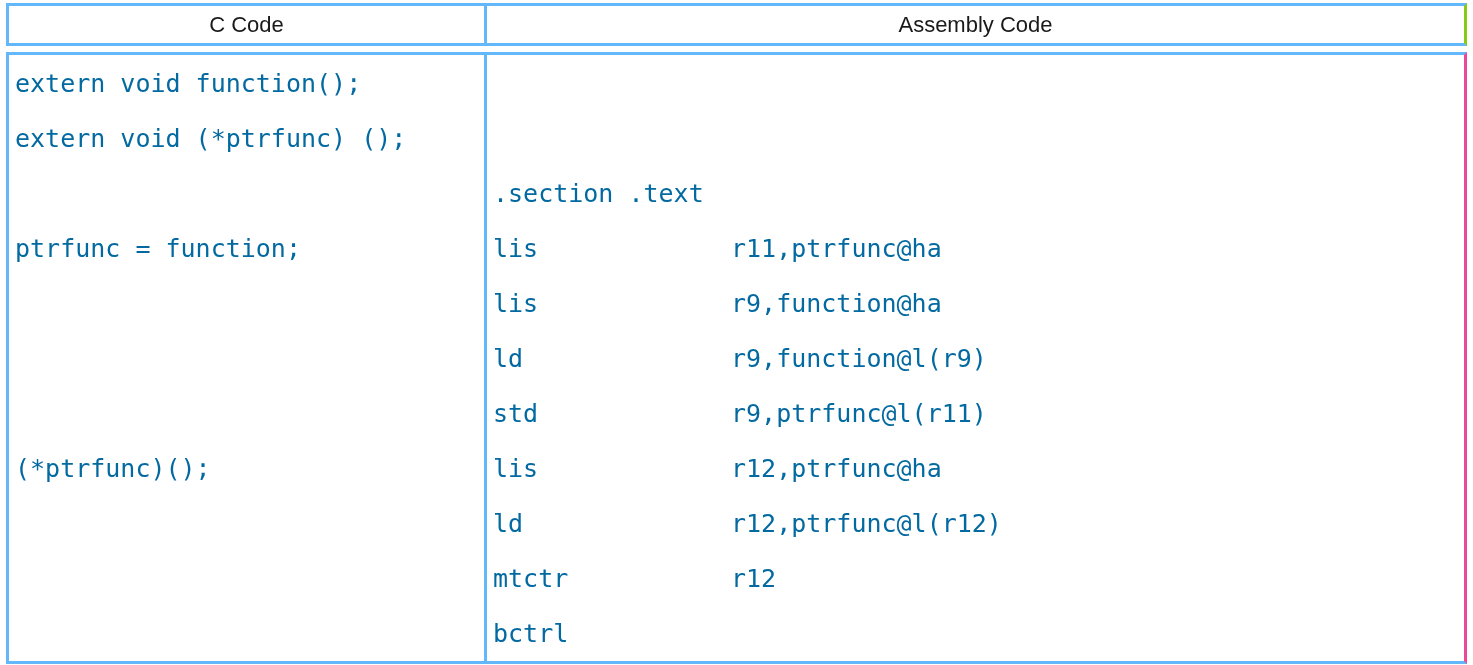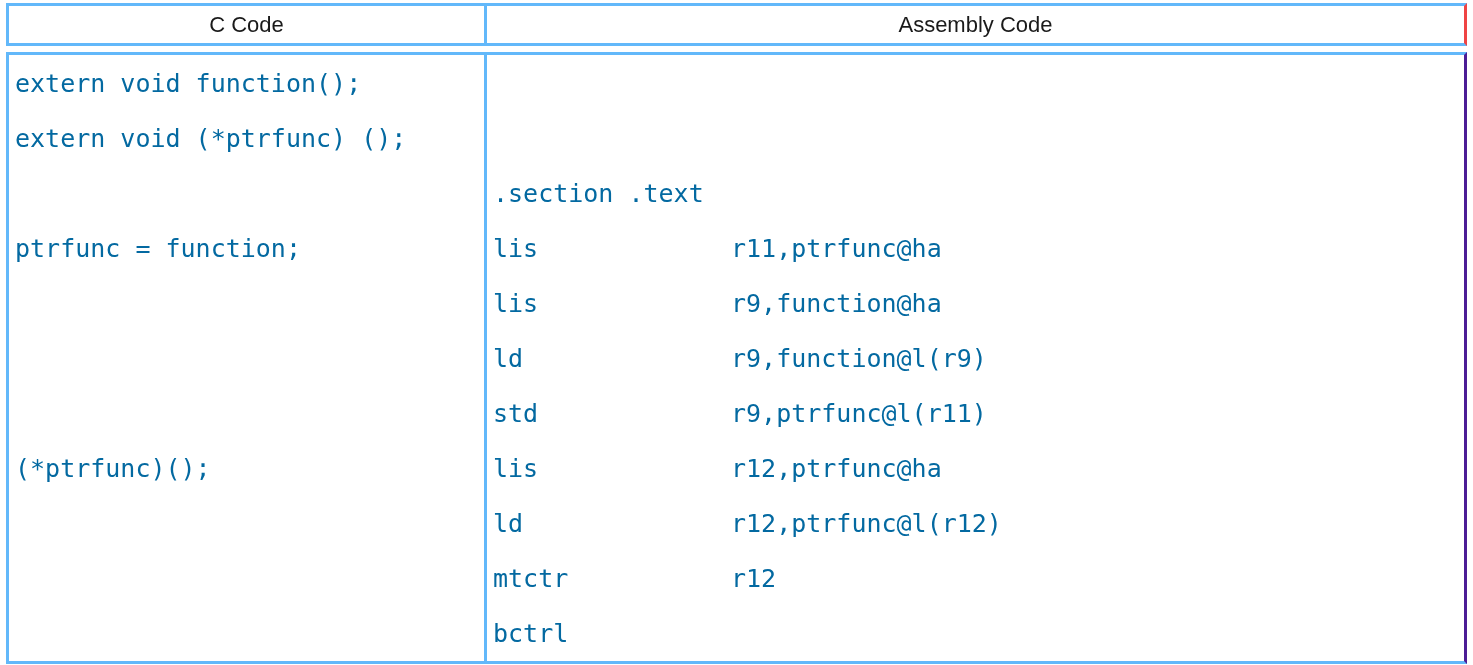--- a/index.html
+++ b/index.html
@@ -43,21 +43,21 @@
     border-right: 0;
     font-family: "Liberation Sans", sans-serif;
     font-weight: normal;
     font-size: 22px;
     color: #1a1a1a;
     text-align: center;
     vertical-align: middle;
     background: #ffffff;
   }
   th.col-head.last {
-    border-right: 3px solid #ef4444;
+    border-right: 3px solid #84cc16;
     margin-left: 39px;
   }
 
   
   td.spacer {
     height: 6px;
     padding: 0;
     border: 0;
     background: #ffffff;
   }
@@ -67,21 +67,21 @@
     box-sizing: border-box;
     padding: 0;
     vertical-align: top;
     border-top: 3px solid #62b8fa;
     border-bottom: 3px solid #62b8fa;
     border-left: 3px solid #62b8fa;
     border-right: 0;
     background: #ffffff;
   }
   td.col-body.last {
-    border-right: 3px solid #4c1d95;
+    border-right: 3px solid #ec4899;
     margin-top: 16px;
   }
 
   .code-block {
     font-family: "DejaVu Sans Mono", "Liberation Mono", monospace;
     font-size: 25px;
     line-height: 55px;
     color: #0369a1;
     white-space: pre;
     padding-left: 6px;

